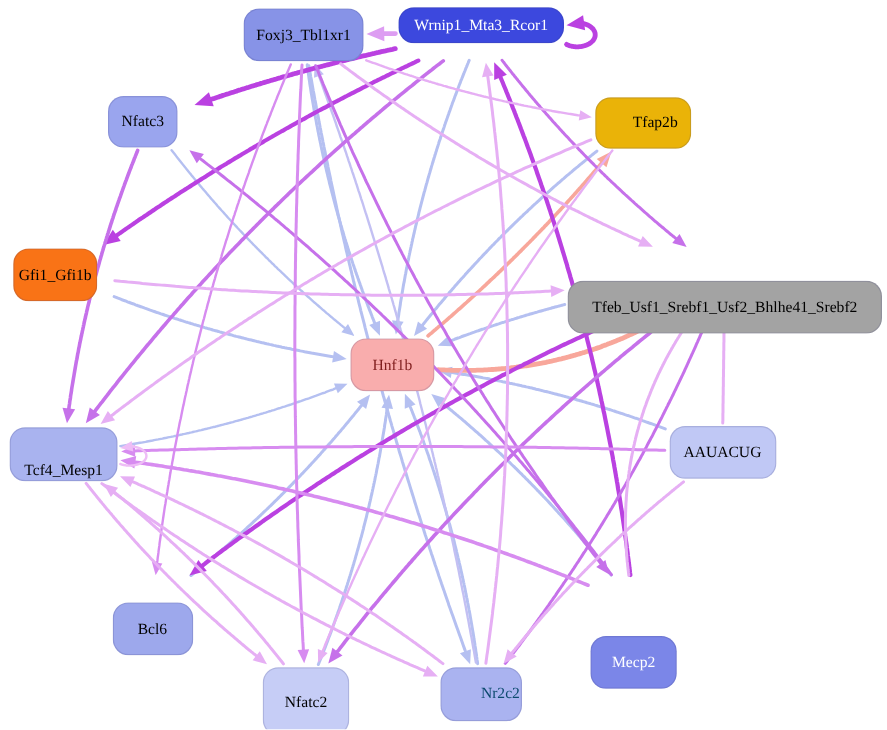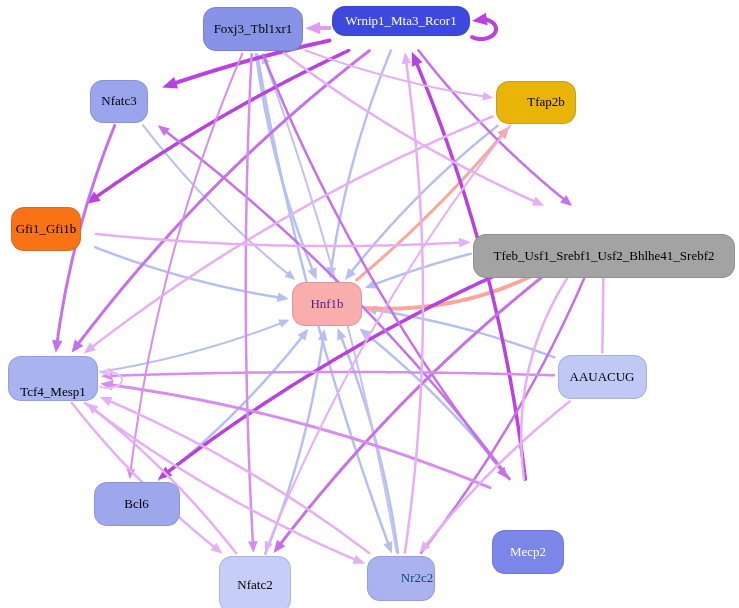--- a/index.html
+++ b/index.html
@@ -137,29 +137,29 @@
       <div class="net-node" style="left: 496px; top: 80.5px; width: 80px; height: 43px; background: #eab308; padding-left: 20px;">
         <span style="color: rgb(0, 0, 0);">Tfap2b</span>
       </div>
       <div class="net-node" style="left: 11px; top: 207px; width: 70px; height: 44px; background: #f97316;">
         <span style="color: rgb(0, 0, 0);">Gfi1_Gfi1b</span>
       </div>
       <div class="net-node" style="left: 473px; top: 208px; width: 262px; height: 44px; background: #a3a3a3; margin-top: 26px;">
         <span style="color: rgb(0, 0, 0);">Tfeb_Usf1_Srebf1_Usf2_Bhlhe41_Srebf2</span>
       </div>
       <div class="net-node" style="left: 292px; top: 282px; width: 70px; height: 44px; background: rgb(249, 173, 173);">
-        <span style="color: #4c1d95; text-align: right;">Hnf1b</span>
+        <span style="color: #7f1d1d; text-align: right;">Hnf1b</span>
       </div>
       <div class="net-node" style="left: 8px; top: 355.5px; width: 90px; height: 45px; background: rgb(169, 179, 239); align-items: flex-end;">
         <span style="color: rgb(0, 0, 0);">Tcf4_Mesp1</span>
       </div>
       <div class="net-node" style="left: 557.5px; top: 355px; width: 89px; height: 44px; background: rgb(192, 200, 245);">
         <span style="color: rgb(0, 0, 0);">AAUACUG</span>
       </div>
-      <div class="net-node" style="left: 93.5px; top: 482px; width: 86px; height: 44px; background: rgb(157, 168, 236);">
+      <div class="net-node" style="left: 93.5px; top: 502px; width: 67px; height: 44px; background: rgb(157, 168, 236);">
         <span style="color: rgb(0, 0, 0);">Bcl6</span>
       </div>
       <div class="net-node" style="left: 492px; top: 482px; width: 72px; height: 44px; background: rgb(123, 134, 232); margin-top: 48px;">
         <span style="color: rgb(255, 255, 255);">Mecp2</span>
       </div>
       <div class="net-node" style="left: 219px; top: 556px; width: 72px; height: 57px; background: rgb(198, 205, 246);">
         <span style="color: rgb(0, 0, 0);">Nfatc2</span>
       </div>
       <div class="net-node" style="left: 367px; top: 555.5px; width: 68px; height: 45px; background: rgb(170, 179, 240);">
         <span style="color: #0c4a6e; padding-left: 32px;">Nr2c2</span>

